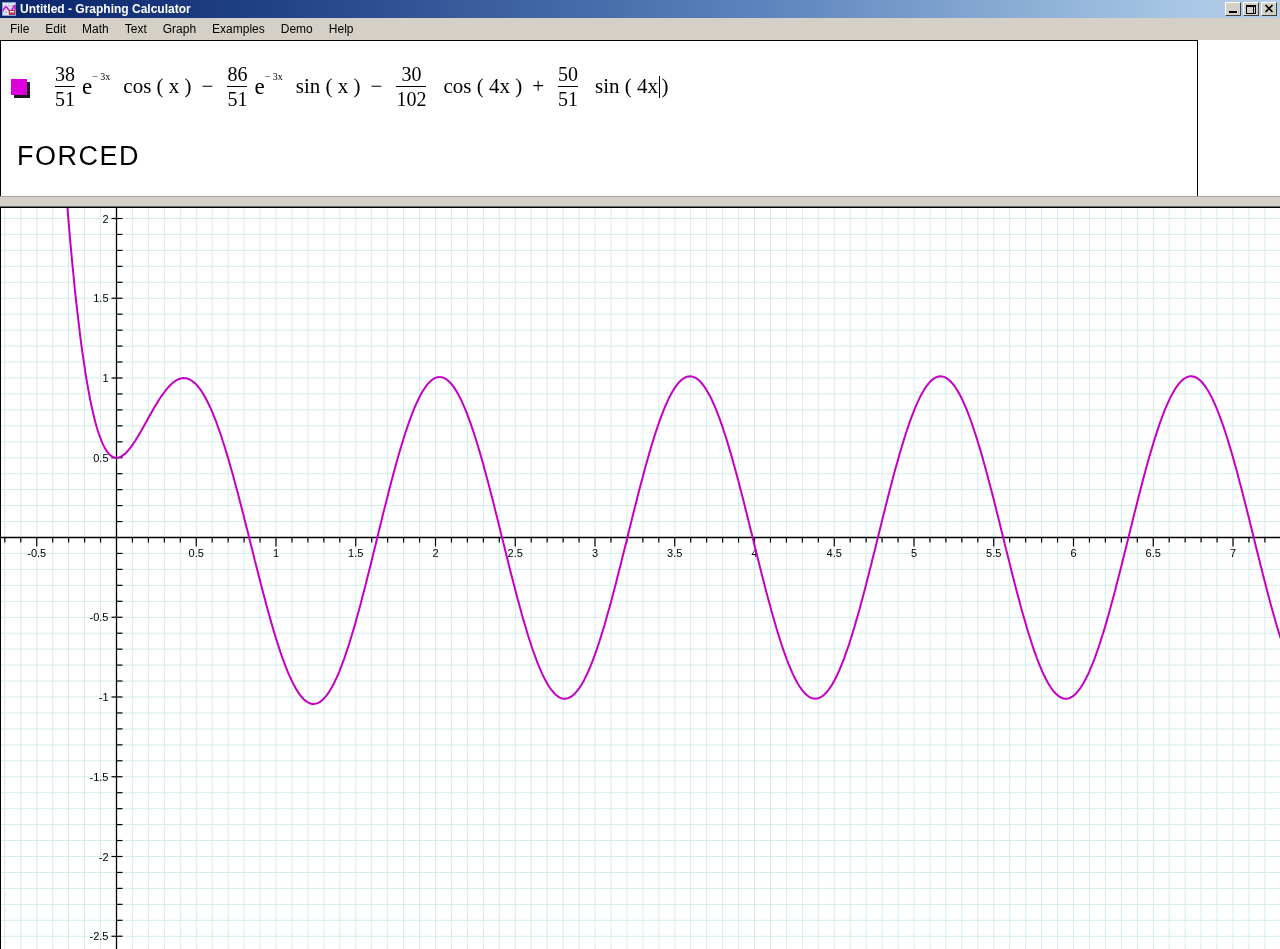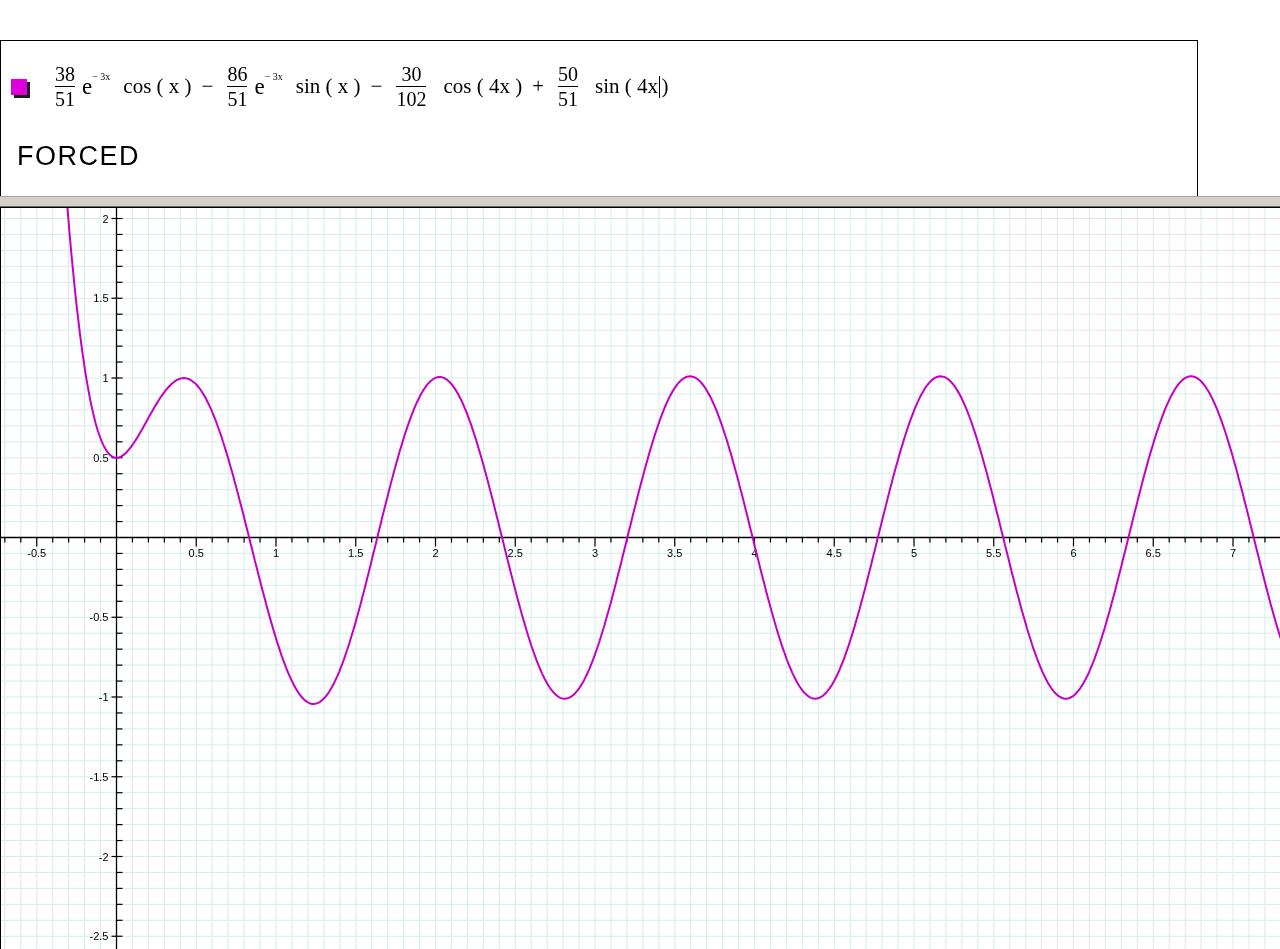--- a/index.html
+++ b/index.html
@@ -55,21 +55,55 @@
   
   .graph-pane{position:absolute;top:207px;left:0;width:1280px;height:742px;background:#fff;
     border-top:1px solid #000;border-left:1px solid #000;box-sizing:border-box;}
   .graph-pane svg{display:block;}
 </style>
 </head>
 <body>
 
 <div class="window">
 
-
+  <div class="titlebar">
+    <svg class="app-icon" viewBox="0 0 14 14">
+      <rect x="0" y="0" width="14" height="14" fill="#8aa0d8"></rect>
+      <rect x="1" y="1" width="12" height="12" fill="#eef2ff"></rect>
+      <path d="M1 4h12M1 7h12M1 10h12M4 1v12M7 1v12M10 1v12" stroke="#9ab" stroke-width="0.6"></path>
+      <path d="M1 9 Q3.5 2 6 7 T11 6 T13 8" stroke="#d000d0" stroke-width="1.4" fill="none"></path>
+      <rect x="7" y="8" width="6" height="5" fill="#c03040"></rect>
+      <rect x="8" y="9" width="4" height="1.4" fill="#fff"></rect>
+    </svg>
+    <span class="title-text">Untitled - Graphing Calculator</span>
+    <div class="win-buttons">
+      <div class="wbtn">
+        <span class="g-min"></span>
+      </div>
+      <div class="wbtn">
+        <span class="g-res"></span>
+      </div>
+      <div class="wbtn">
+        <svg class="g-close" viewBox="0 0 10 11">
+          <path d="M1.5 2 L8.5 9 M8.5 2 L1.5 9" stroke="#000" stroke-width="1.7"></path>
+        </svg>
+      </div>
+    </div>
+  </div>
+
+  <div class="menubar">
+    <span class="menu-item">File</span>
+    <span class="menu-item">Edit</span>
+    <span class="menu-item">Math</span>
+    <span class="menu-item">Text</span>
+    <span class="menu-item">Graph</span>
+    <span class="menu-item">Examples</span>
+    <span class="menu-item">Demo</span>
+    <span class="menu-item">Help</span>
+  </div>
 
   <div class="eq-pane">
     <div class="eq-row">
       <span class="eq-swatch"></span>
       <span class="formula">
         <span class="frac">
           <span>38</span>
           <span class="bar"></span>
           <span>51</span>
         </span>

